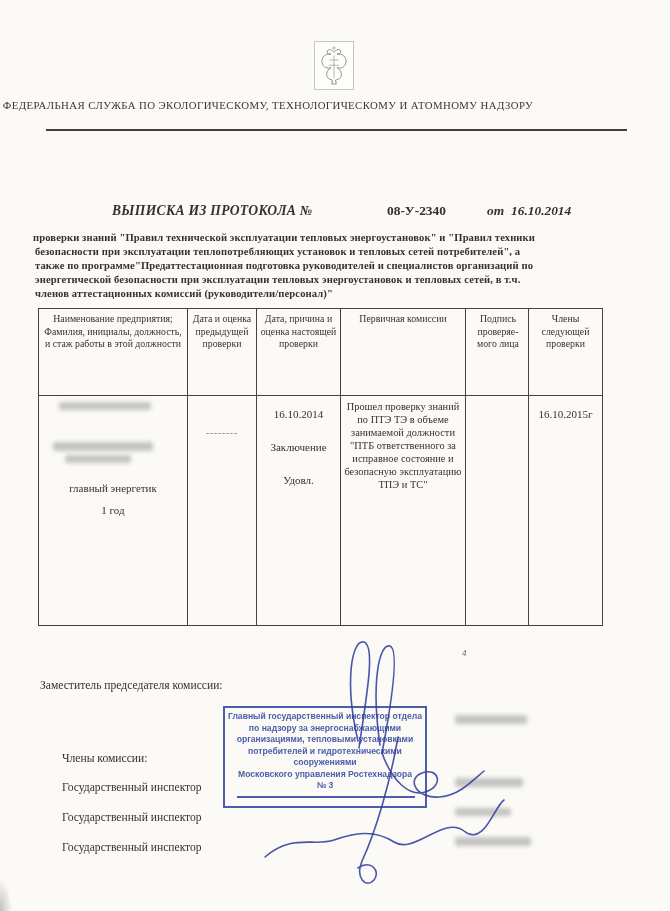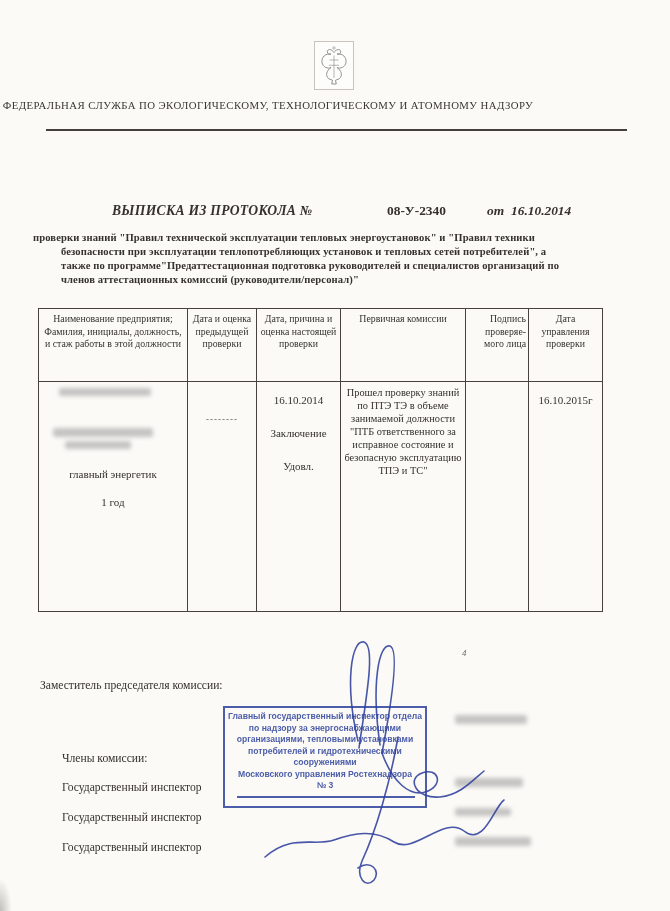--- a/index.html
+++ b/index.html
@@ -25,30 +25,30 @@
 
   
   .t-label{left:112px;top:203px;font-size:13.6px;font-weight:bold;letter-spacing:.3px;font-style:italic;}
   .t-number{left:387px;top:203px;font-size:13.4px;font-weight:bold;}
   .t-prep{left:487px;top:203px;font-size:13.4px;font-weight:bold;font-style:italic;}
   .t-date{left:511px;top:203px;font-size:13.4px;font-weight:bold;font-style:italic;}
 
   
   .intro{left:33px;top:231px;width:606px;font-weight:bold;font-size:10.6px;line-height:14px;letter-spacing:.1px;}
   .intro .ln{white-space:nowrap;}
-  .intro .ln + .ln{margin-left:28px;}
+  .intro .ln + .ln{margin-left:2px;}
 
   
   table.doc{left:38px;top:308px;position:absolute;border-collapse:collapse;table-layout:fixed;width:564px;}
   table.doc col:nth-child(1){width:149px;} table.doc col:nth-child(2){width:69px;}
   table.doc col:nth-child(3){width:84px;}  table.doc col:nth-child(4){width:125px;}
   table.doc col:nth-child(5){width:63px;}  table.doc col:nth-child(6){width:74px;}
   table.doc th, table.doc td{border:1px solid var(--table-border);vertical-align:top;}
-  table.doc th{height:73px;font-weight:normal;font-size:9.8px;line-height:12.6px;padding:4px 2px 0;text-align:center;}
-  table.doc th.left{text-align:right;padding-left:4px;}
+  table.doc th{height:87px;font-weight:normal;font-size:9.8px;line-height:12.6px;padding:4px 2px 0;text-align:center;}
+  table.doc th.left{text-align:center;padding-left:4px;}
   table.doc td{height:230px;position:relative;text-align:center;font-size:11px;}
   .cell-abs{position:absolute;left:0;width:100%;}
   .redact{position:absolute;height:9px;background:var(--redaction-gray);filter:blur(2px);opacity:.5;border-radius:2px;}
   .dashes{font-size:9px;letter-spacing:1px;color:#55524d;}
   .concl{padding:4px 3px 0;font-size:10.4px;line-height:13px;text-align:center;}
 
   
   .stray{left:462px;top:648px;font-size:9px;font-style:italic;color:#6f6c66;}
 
   
@@ -96,50 +96,51 @@
 
 <span class="abs t-label">ВЫПИСКА ИЗ ПРОТОКОЛА №</span>
 <span class="abs t-number">08-У-2340</span>
 <span class="abs t-prep">от</span>
 <span class="abs t-date">16.10.2014</span>
 
 <div class="abs intro">
   <div class="ln">проверки знаний "Правил технической эксплуатации тепловых энергоустановок" и "Правил техники</div>
   <div class="ln">безопасности при эксплуатации теплопотребляющих установок и тепловых сетей потребителей", а</div>
   <div class="ln">также по программе"Предаттестационная подготовка руководителей и специалистов организаций по</div>
+  <div class="ln">энергетической безопасности при эксплуатации тепловых энергоустановок и тепловых сетей, в т.ч.</div>
   <div class="ln">членов аттестационных комиссий (руководители/персонал)"</div>
 </div>
 
 <table class="doc">
   <colgroup>
       <col>
       <col>
       <col>
       <col>
       <col>
       <col>
     </colgroup>
   <thead>
     <tr>
       <th>Наименование предприятия; Фамилия, инициалы, должность, и стаж работы в этой должности</th>
       <th>Дата и оценка предыдущей проверки</th>
       <th>Дата, причина и оценка настоящей проверки</th>
       <th>Первичная комиссии</th>
       <th class="left">Подпись проверяе- мого лица</th>
-      <th>Дата управления проверки</th>
+      <th>Члены следующей проверки</th>
     </tr>
   </thead>
   <tbody>
     <tr>
       <td>
         <span class="redact" style="left:20px;top:6px;width:92px;height:8px;"></span>
         <span class="redact" style="left:14px;top:46px;width:100px;"></span>
         <span class="redact" style="left:26px;top:59px;width:66px;height:8px;"></span>
         <span class="cell-abs" style="top:86px;">главный энергетик</span>
-        <span class="cell-abs" style="top:114px;">1 год</span>
+        <span class="cell-abs" style="top:108px;">1 год</span>
       </td>
       <td>
         <span class="cell-abs dashes" style="top:32px;">--------</span>
       </td>
       <td>
         <span class="cell-abs" style="top:12px;">16.10.2014</span>
         <span class="cell-abs" style="top:45px;">Заключение</span>
         <span class="cell-abs" style="top:78px;">Удовл.</span>
       </td>
       <td>

